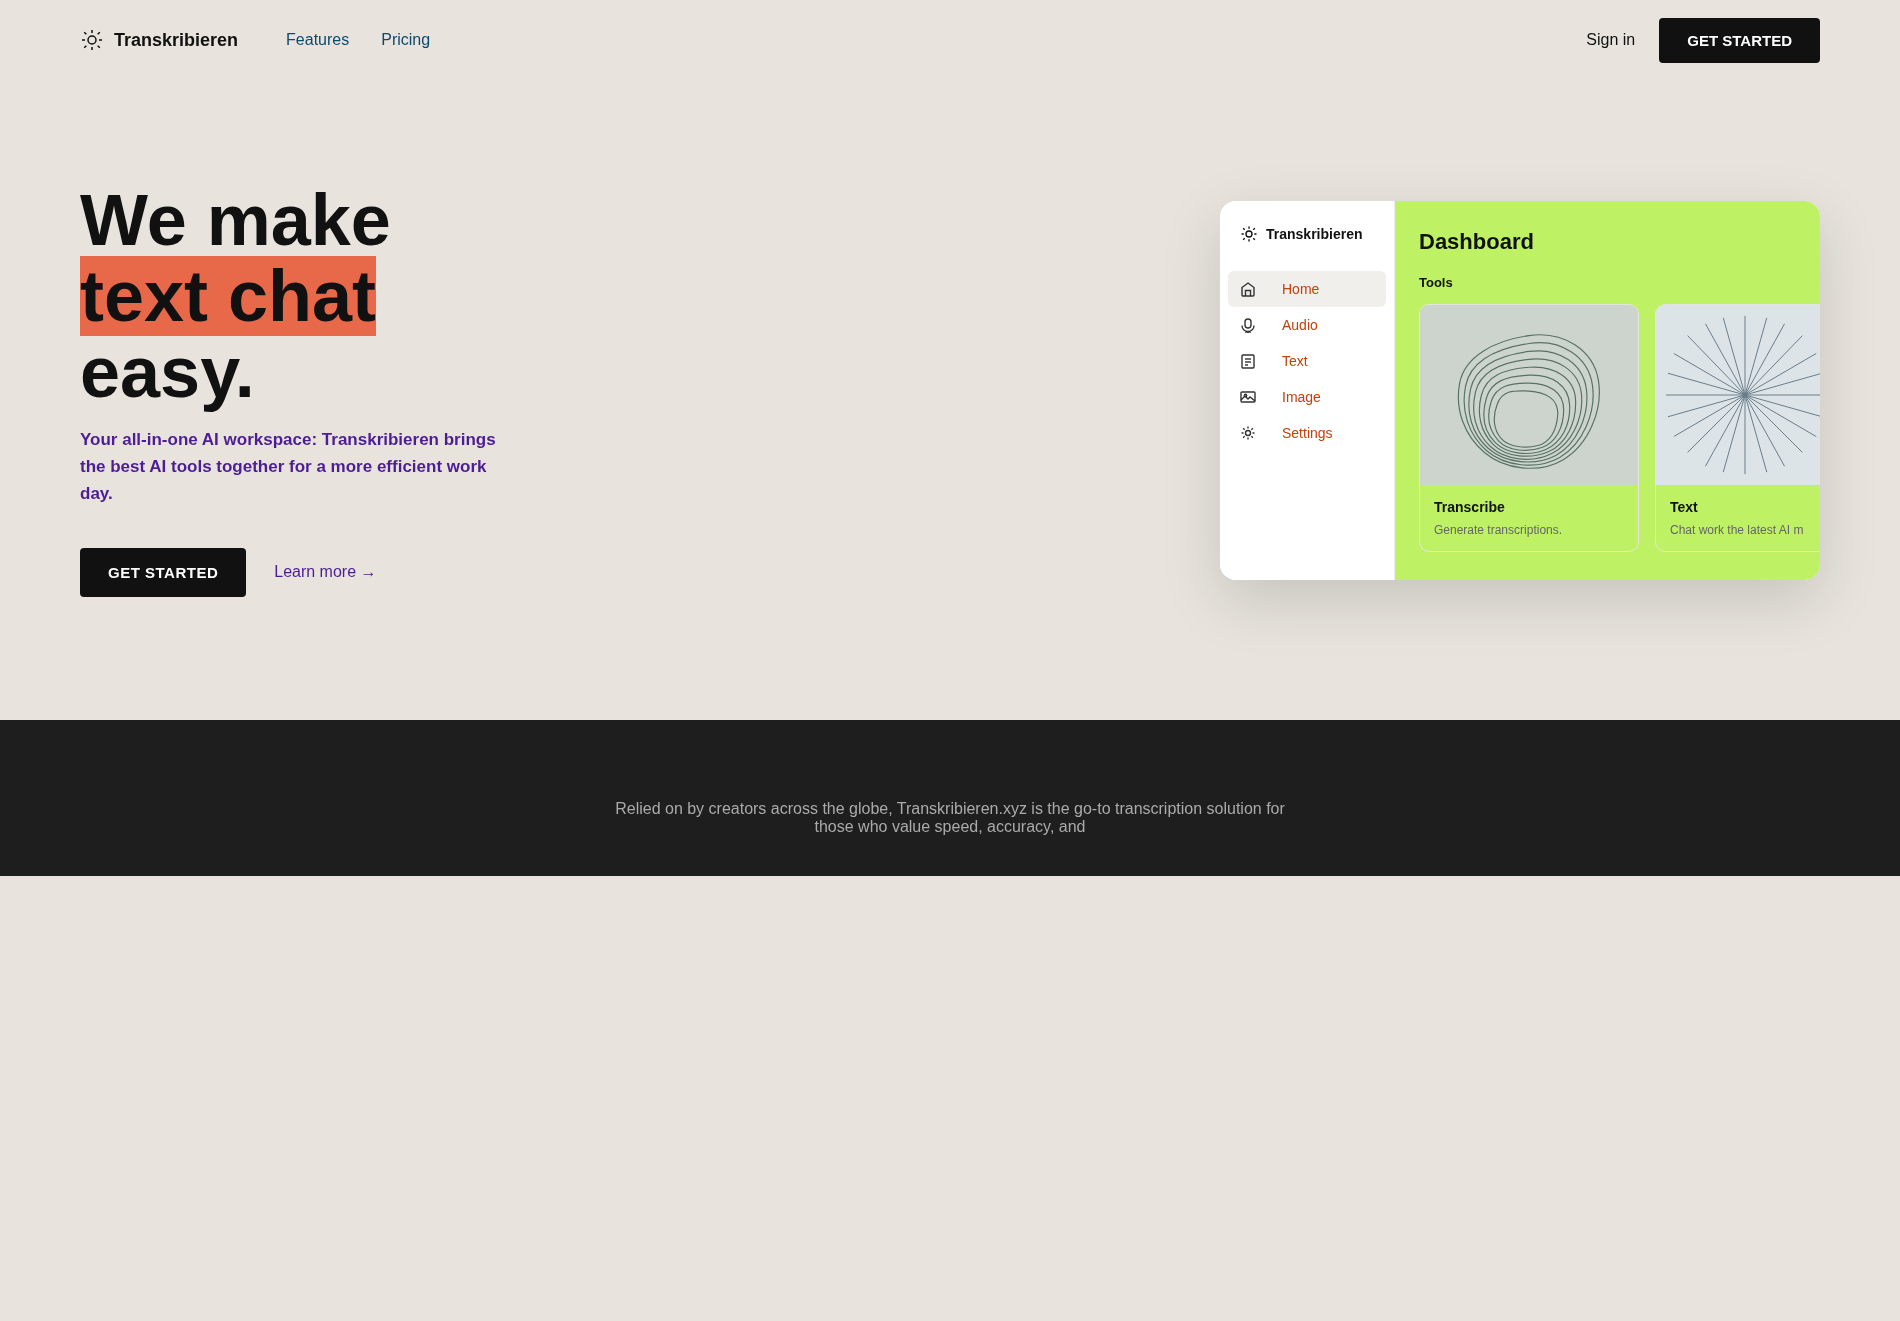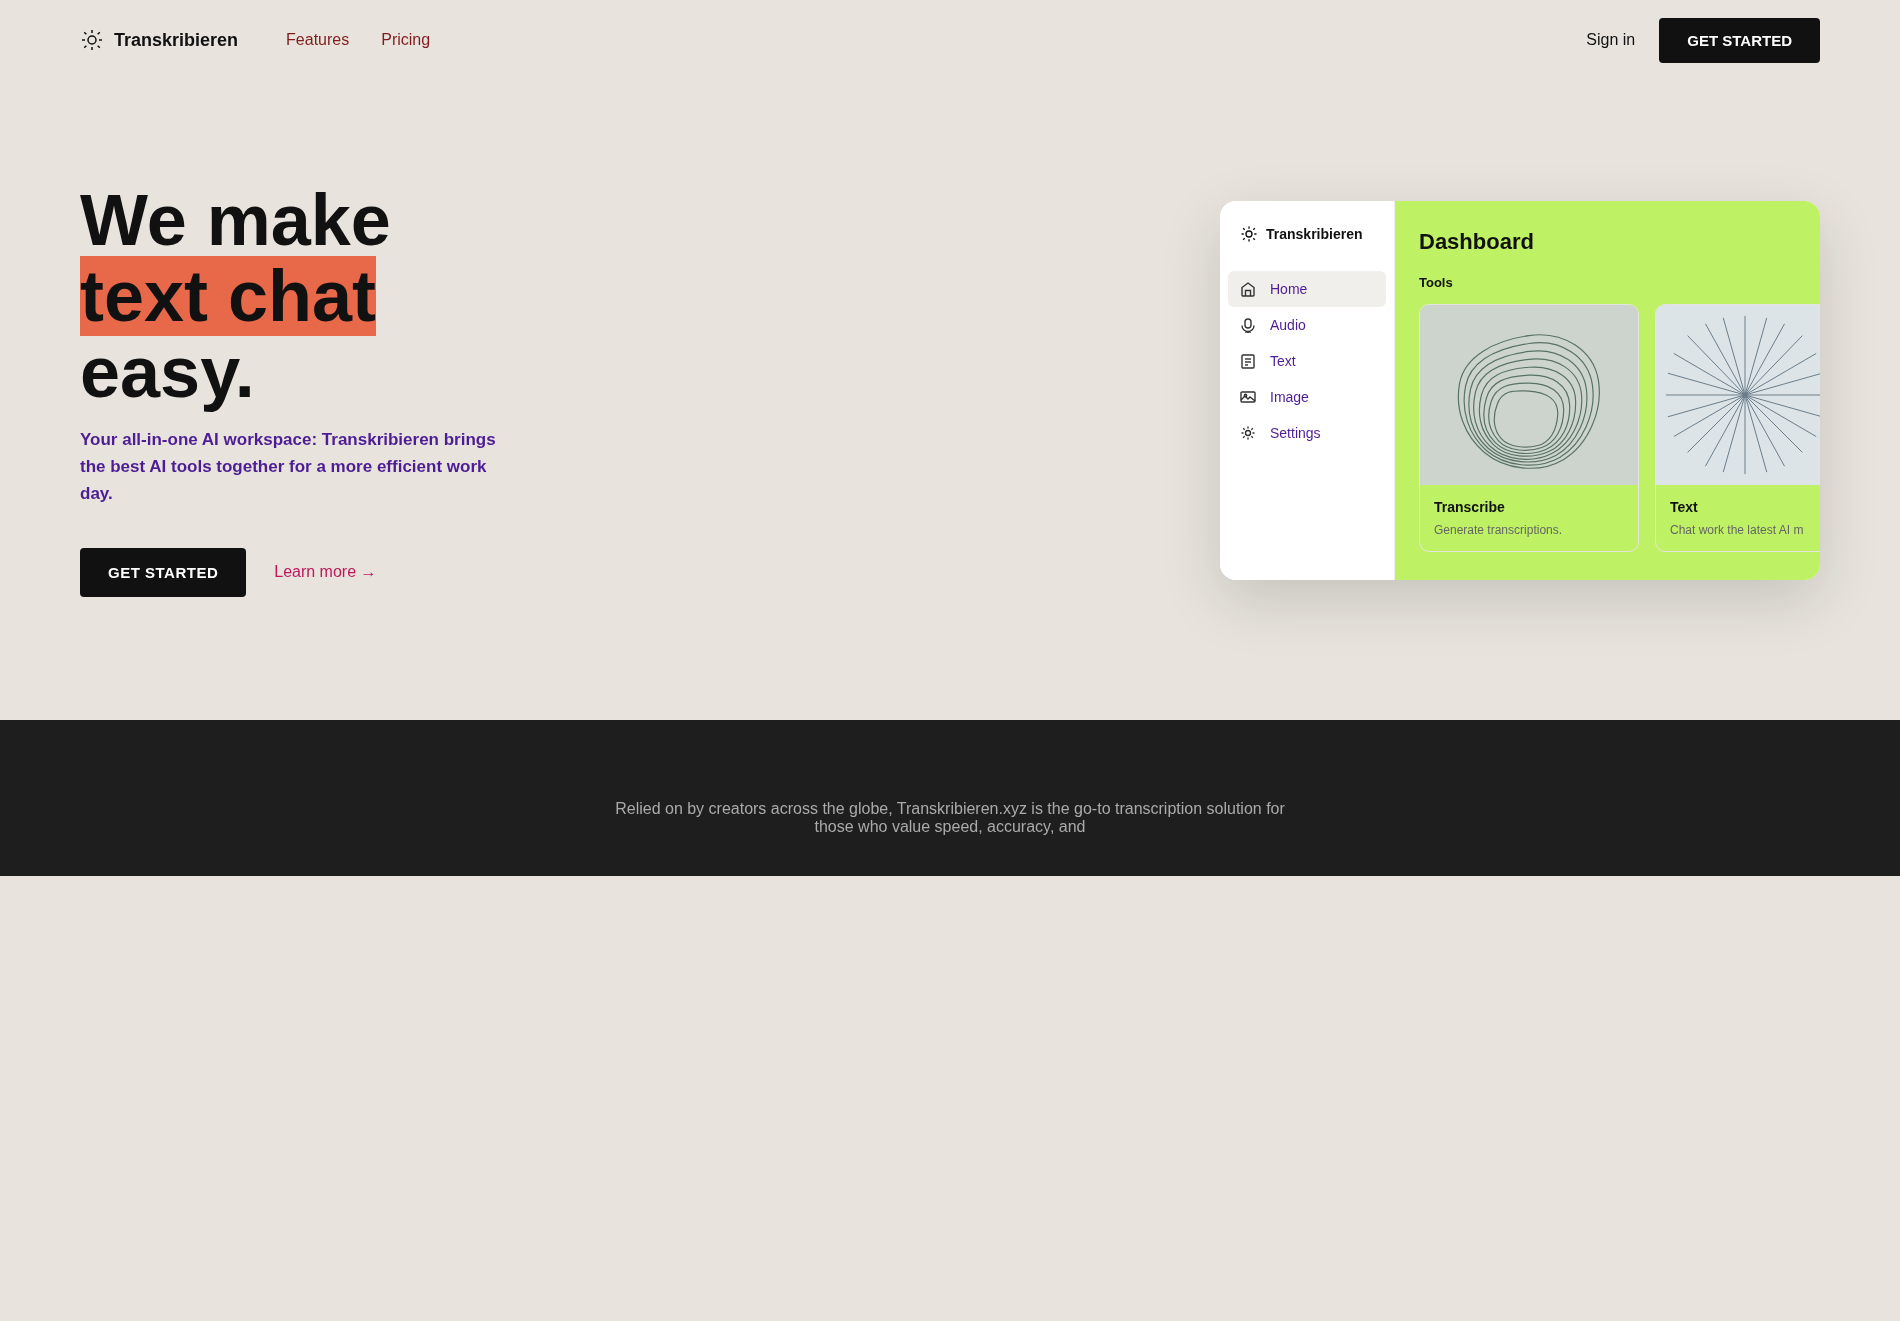--- a/index.html
+++ b/index.html
@@ -6,21 +6,21 @@
     body { font-family: -apple-system, BlinkMacSystemFont, 'Segoe UI', sans-serif; background: #e8e4dd; }
 
     
     nav {
       display: flex; align-items: center; justify-content: space-between;
       padding: 0 80px; height: 80px; background: #e8e4dd;
     }
     .nav-left { display: flex; align-items: center; gap: 48px; }
     .logo { display: flex; align-items: center; gap: 10px; font-weight: 700; font-size: 18px; color: #111; text-decoration: none; }
     .nav-links { display: flex; gap: 32px; }
-    .nav-links a { color: #7f1d1d; text-decoration: none; font-size: 16px; }
+    .nav-links a { color: #0c4a6e; text-decoration: none; font-size: 16px; }
     .nav-right { display: flex; align-items: center; gap: 24px; }
     .sign-in { font-size: 16px; color: #111; cursor: pointer; background: none; border: none; }
     .get-started-btn {
       background: #111; color: #fff; border: none; padding: 14px 28px;
       font-size: 15px; font-weight: 600; cursor: pointer; border-radius: 4px;
     }
 
     
     .hero {
       display: flex; align-items: center; justify-content: space-between;
@@ -28,39 +28,39 @@
     }
     .hero-left { max-width: 520px; }
     .hero-heading { font-size: 72px; font-weight: 800; line-height: 1.05; color: #111; margin-bottom: 16px; }
     .hero-highlight { background: #e8684a; color: #111; display: inline; }
     .hero-sub { font-size: 17px; color: #4c1d95; line-height: 1.6; margin-bottom: 40px; max-width: 440px; font-weight: bold; }
     .hero-actions { display: flex; align-items: center; gap: 28px; }
     .hero-cta {
       background: #111; color: #fff; border: none; padding: 16px 28px;
       font-size: 15px; font-weight: 700; cursor: pointer; border-radius: 4px; letter-spacing: 0.5px;
     }
-    .learn-more { font-size: 16px; color: #be185d; text-decoration: none; display: flex; align-items: center; gap: 4px; }
+    .learn-more { font-size: 16px; color: #4c1d95; text-decoration: none; display: flex; align-items: center; gap: 4px; }
 
     
     .dashboard-mockup {
       width: 600px; min-width: 560px; background: #fff; border-radius: 16px;
       box-shadow: 0 20px 60px rgba(0,0,0,0.15); overflow: hidden;
       display: flex; margin-left: 40px; position: relative;
     }
     .sidebar {
       width: 175px; background: #fff; border-right: 1px solid #eee;
       padding: 24px 0; flex-shrink: 0;
     }
     .sidebar-logo {
       display: flex; align-items: center; gap: 8px; padding: 0 20px 28px 20px;
       font-weight: 700; font-size: 14px; color: #111;
     }
     .sidebar-item {
-      display: flex; align-items: center; gap: 14px;
-      padding: 10px 20px; font-size: 14px; color: #4c1d95; cursor: pointer;
+      display: flex; align-items: center; gap: 26px;
+      padding: 10px 20px; font-size: 14px; color: #c2410c; cursor: pointer;
     }
     .sidebar-item.active { background: #f0efeb; border-radius: 6px; margin: 0 8px; padding: 10px 12px; }
     .sidebar-item svg { width: 16px; height: 16px; flex-shrink: 0; }
     .main-content { flex: 1; padding: 28px 24px; background: #bef264; overflow: hidden; }
     .dashboard-title { font-size: 22px; font-weight: 700; color: #111; margin-bottom: 20px; }
     .tools-label { font-size: 13px; font-weight: 600; color: #111; margin-bottom: 14px; }
     .tools-grid { display: flex; gap: 16px; }
     .tool-card {
       width: 220px; border-radius: 10px; overflow: hidden;
       border: 1px solid #e5e5e0; flex-shrink: 0;

